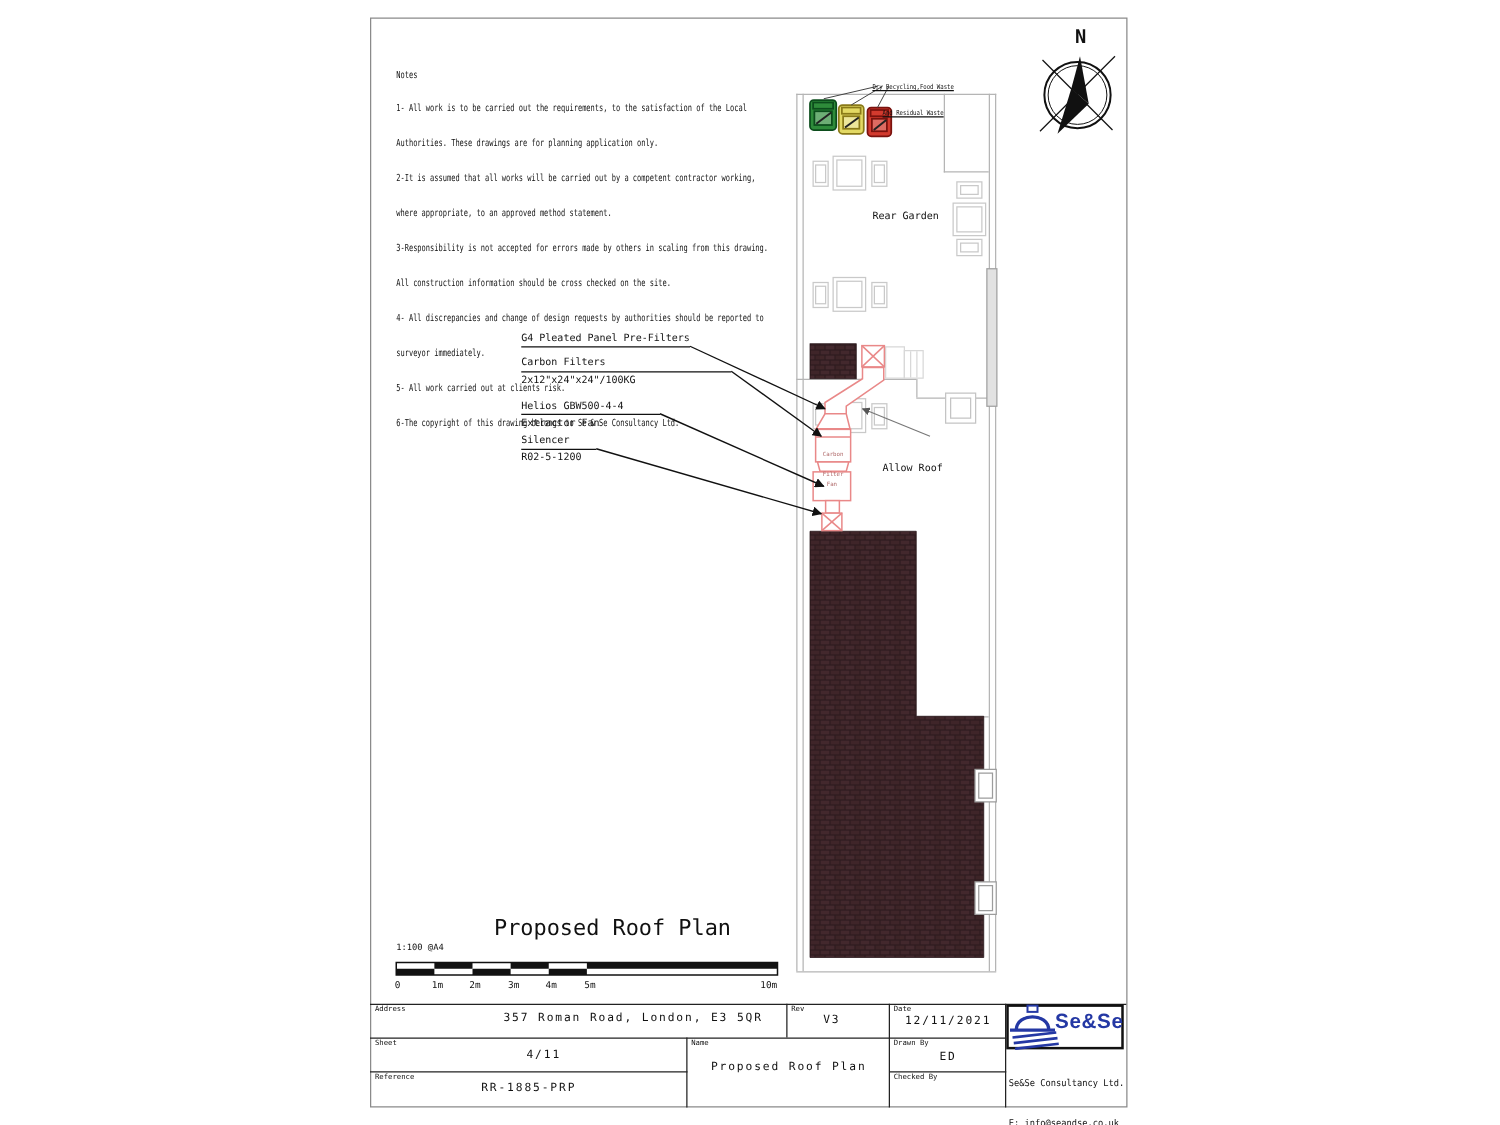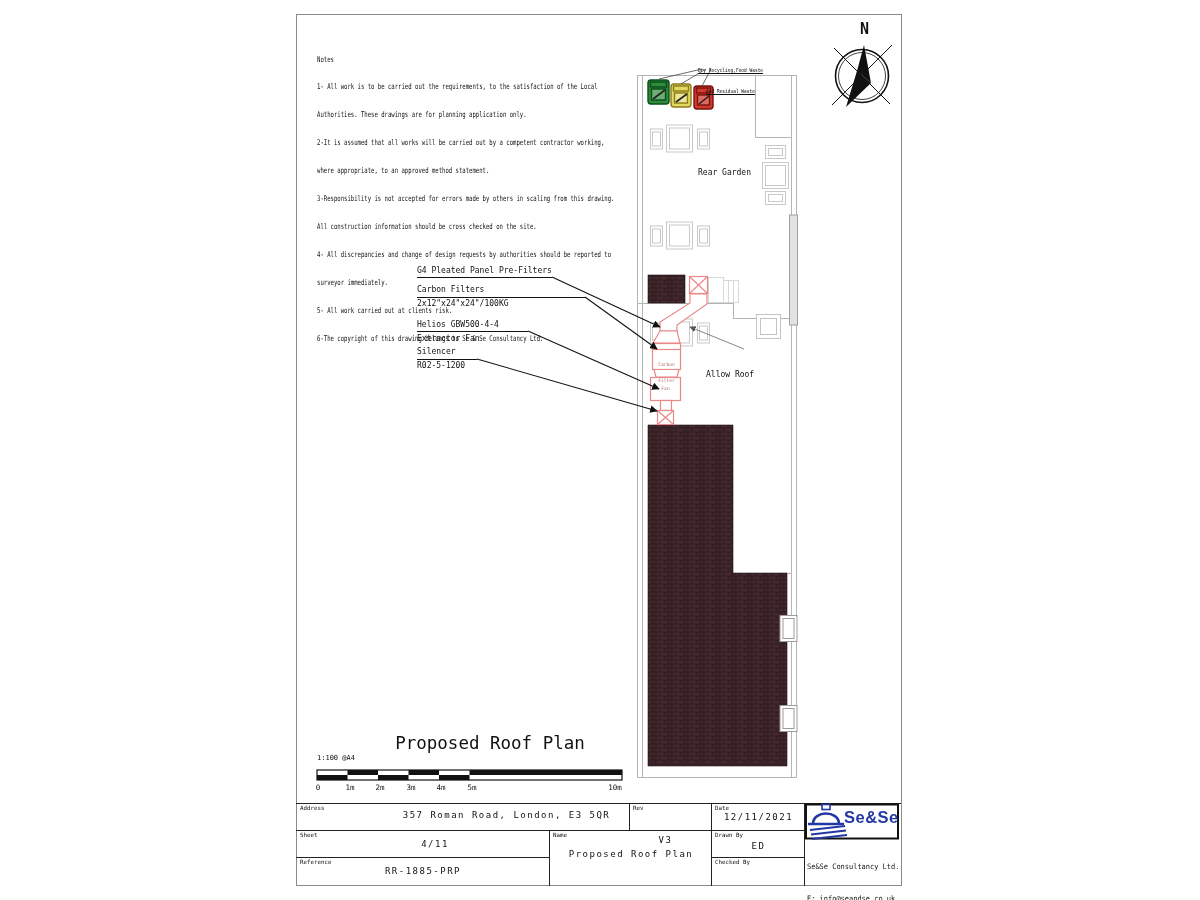--- a/index.html
+++ b/index.html
@@ -273,21 +273,21 @@
   <div class="tick" style="left:350px;">1m</div>
   <div class="tick" style="left:380px;">2m</div>
   <div class="tick" style="left:411px;">3m</div>
   <div class="tick" style="left:441px;">4m</div>
   <div class="tick" style="left:472px;">5m</div>
   <div class="tick" style="left:615px;">10m</div>
 
   <div class="tb-label" style="left:300px;top:805px;">Address</div>
   <div class="tb-value" style="left:296px;top:810px;width:333px;padding-left:44px;">357 Roman Road, London, E3 5QR</div>
   <div class="tb-label" style="left:633px;top:805px;">Rev</div>
-  <div class="tb-value" style="left:629px;top:811px;width:73px;margin-top:24px;">V3</div>
+  <div class="tb-value" style="left:629px;top:811px;width:73px;">V3</div>
   <div class="tb-label" style="left:715px;top:805px;">Date</div>
   <div class="tb-value" style="left:712px;top:812px;width:93px;">12/11/2021</div>
   <div class="tb-label" style="left:300px;top:832px;">Sheet</div>
   <div class="tb-value" style="left:296px;top:839px;width:254px;padding-left:12px;">4/11</div>
   <div class="tb-label" style="left:553px;top:832px;">Name</div>
   <div class="tb-value" style="left:550px;top:849px;width:162px;">Proposed Roof Plan</div>
   <div class="tb-label" style="left:715px;top:832px;">Drawn By</div>
   <div class="tb-value" style="left:712px;top:841px;width:93px;">ED</div>
   <div class="tb-label" style="left:300px;top:859px;">Reference</div>
   <div class="tb-value" style="left:296px;top:866px;width:254px;">RR-1885-PRP</div>

